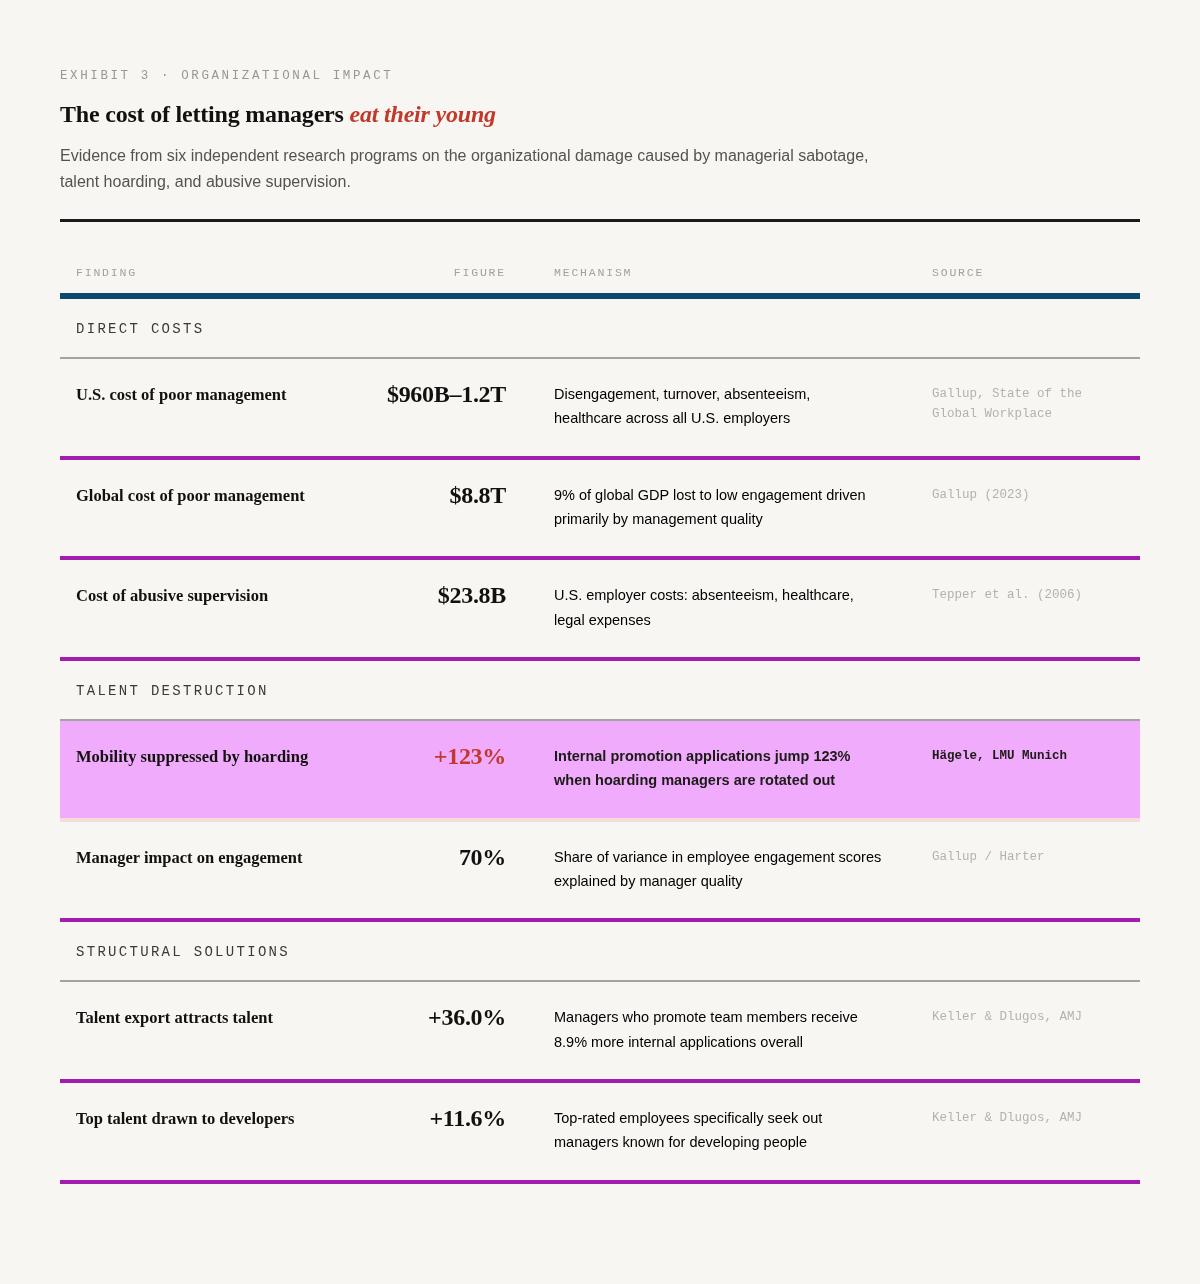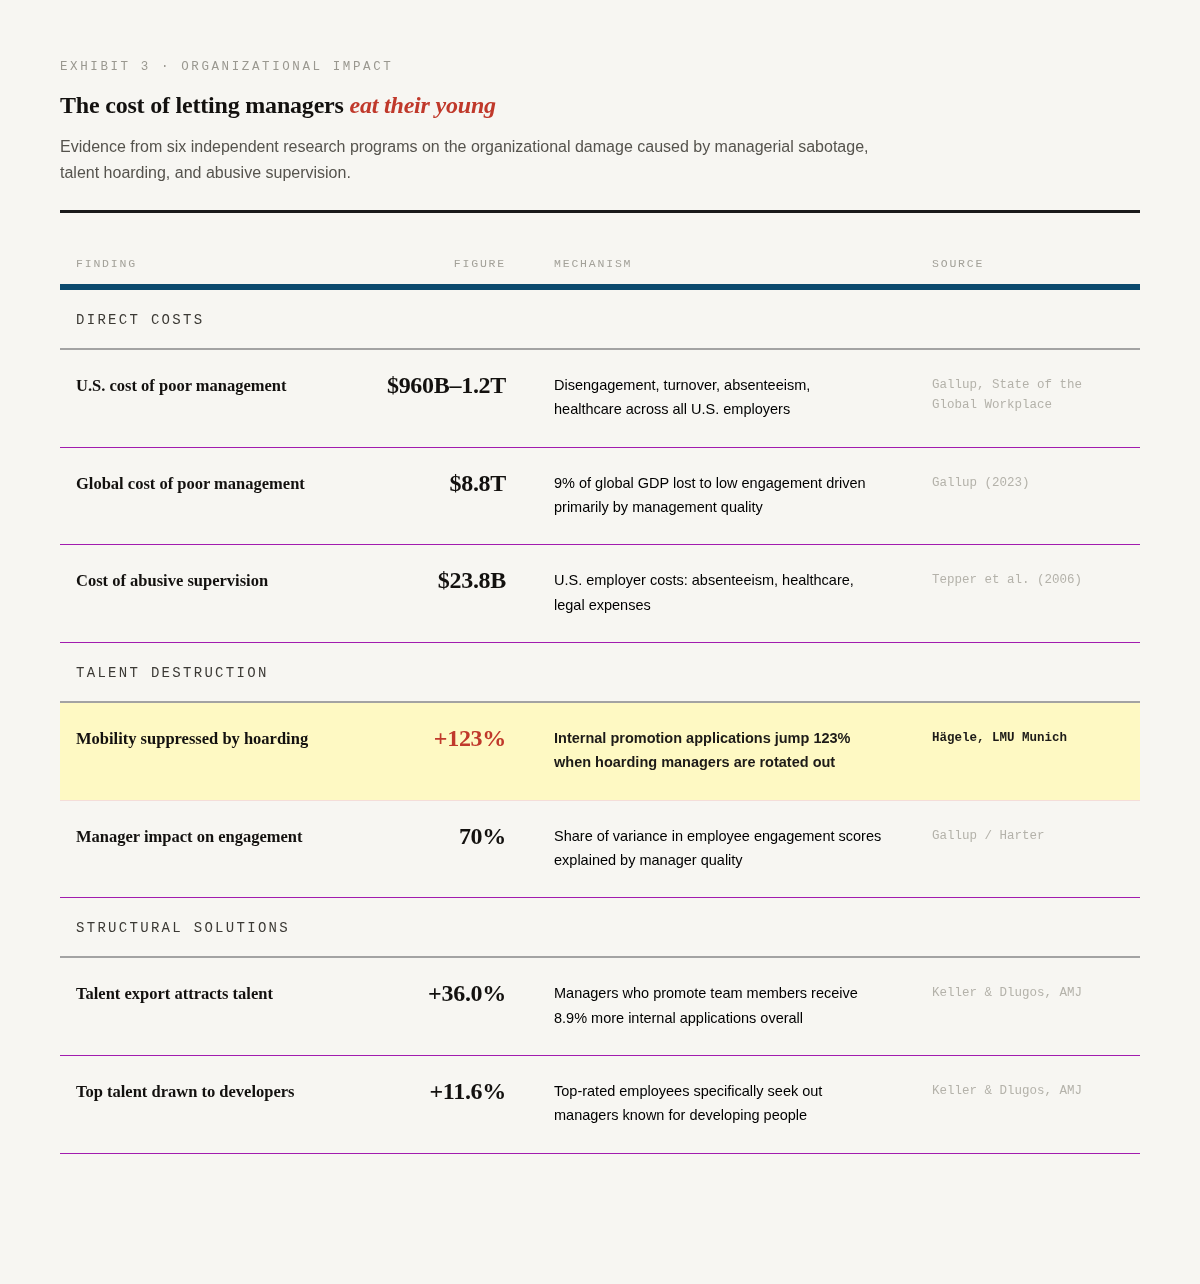--- a/index.html
+++ b/index.html
@@ -13,21 +13,21 @@
     background: #f7f6f2;
     font-family: "Liberation Sans", sans-serif;
     color: #1a1a1a;
     -webkit-font-smoothing: antialiased;
   }
   .page {
     position: relative;
     width: 1200px;
     height: 1284px;
     box-sizing: border-box;
-    padding: 4px 60px;
+    padding: 13px 60px;
   }
 
   
   .eyebrow {
     font-family: "Liberation Mono", monospace;
     font-size: 12.5px;
     letter-spacing: 2.6px;
     color: #9a9890;
     text-transform: uppercase;
     padding-top: 57px;
@@ -96,21 +96,21 @@
     font-family: "Liberation Mono", monospace;
     font-size: 14px;
     letter-spacing: 2.3px;
     color: #3c3a35;
     padding: 22px 0 20px 16px;
     border-bottom: 2px solid #a3a3a3;
     text-transform: uppercase;
   }
 
   tr.data-row td {
-    border-bottom: 1px solid #a21caf;
+    border-bottom: 4px solid #a21caf;
     vertical-align: top;
     padding-top: 23px;
     padding-bottom: 25px;
   }
   tr.data-row td.finding {
     font-family: "Liberation Serif", serif;
     font-weight: 700;
     font-size: 16.5px;
     line-height: 1.55;
     color: #13110f;
@@ -139,21 +139,21 @@
     font-family: "Liberation Mono", monospace;
     font-size: 12.5px;
     line-height: 1.62;
     color: #b4b2aa;
     padding-left: 28px;
     padding-right: 8px;
     padding-top: 25px;
   }
 
   
-  tr.hl td { background: #fef9c3; border-bottom-color: #f4ddd9; }
+  tr.hl td { background: #f0abfc; border-bottom-color: #f4ddd9; }
   tr.hl td.figure { color: #c0392b; }
   tr.hl td.mechanism { color: #1d1b18; font-weight: 700; }
   tr.hl td.source { color: #1d1b18; font-weight: 700; }
 </style>
 </head>
 <body>
 
 <div class="page">
 
   <div class="eyebrow">EXHIBIT 3 · ORGANIZATIONAL IMPACT</div>

